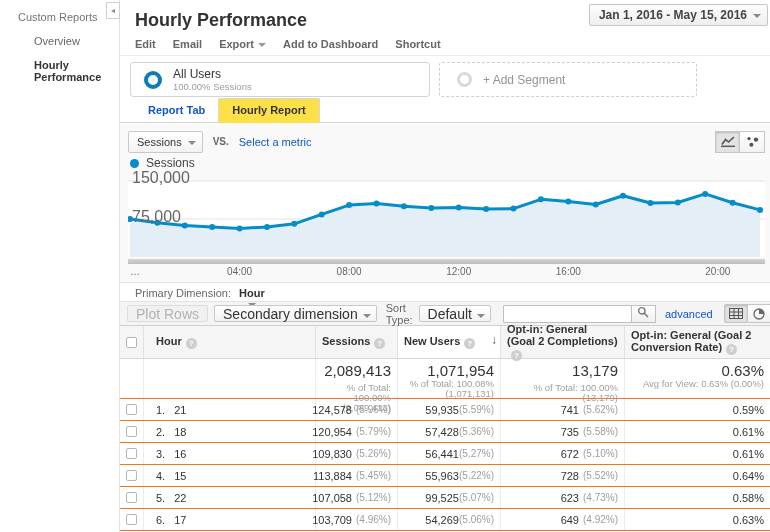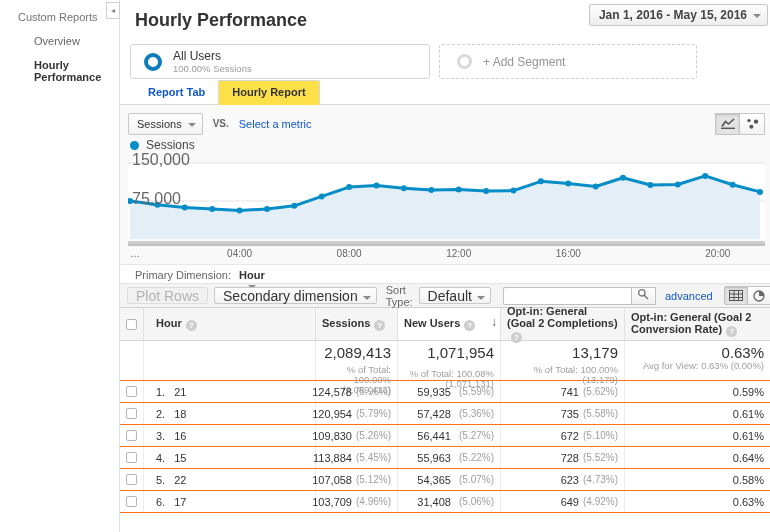--- a/index.html
+++ b/index.html
@@ -131,21 +131,21 @@
   .sort-arrow { position:absolute; right:3px; top:50%; margin-top:-8px; font-weight:normal;
     color:#555; font-size:12px; }
   .cb { width:11px; height:11px; border:1px solid #b5b5b5; border-radius:2px; background:#fff;
     display:inline-block; cursor:pointer; }
 
   .trow { display:flex; height:22px; border-bottom:1px solid #f97316; }
   .td { display:flex; align-items:center; padding:0 6px; border-left:1px solid #ededed; height:100%; }
   .td-check { width:23px; border-left:none; justify-content:center; padding:0; }
   .td-hour { width:172px; padding-left:12px; gap:9px; }
   .td-sess { width:82px; justify-content:flex-end; gap:4px; }
-  .td-nu { width:103px; justify-content:flex-end; gap:8px; }
+  .td-nu { width:103px; justify-content:flex-end; gap:0; }
   .td-compl { width:124px; justify-content:flex-end; gap:4px; }
   .td-rate { width:146px; justify-content:flex-end; }
   .val { color:#333; }
   .td-nu .val { font-weight:normal; }
   .pct { font-size:10px; color:#9e9e9e; }
 
   .trow.summary { height:40px; }
   .summary .td { flex-direction:column; align-items:flex-end; justify-content:flex-start;
     padding-top:3px; }
   .summary .td-check, .summary .td-hour { align-items:flex-start; }
@@ -171,20 +171,27 @@
   <div class="main">
 
     <div class="main-header">
       <h1>Hourly Performance</h1>
       <div class="date-picker">
         <span>Jan 1, 2016 - May 15, 2016</span>
         <span class="caret"></span>
       </div>
     </div>
 
+    <div class="action-bar" id="action-bar">
+        <span class="action">Edit</span>
+        <span class="action">Email</span>
+        <span class="action">Export<span class="caret"></span></span>
+        <span class="action">Add to Dashboard</span>
+        <span class="action">Shortcut</span>
+      </div>
 
     <div class="segment-bar">
       <div class="segment-card">
         <span class="seg-circle"></span>
         <div>
           <div class="seg-name">All Users</div>
           <div class="seg-detail">100.00% Sessions</div>
         </div>
       </div>
       <div class="segment-add">
@@ -483,21 +490,21 @@
             </div>
             <div class="td td-hour">
               <span class="rank">5.</span>
               <span class="val">22</span>
             </div>
             <div class="td td-sess">
               <span class="val">107,058</span>
               <span class="pct">(5.12%)</span>
             </div>
             <div class="td td-nu">
-              <span class="val">54,365</span>
+              <span class="val">99,525</span>
               <span class="pct">(5.07%)</span>
             </div>
             <div class="td td-compl">
               <span class="val">623</span>
               <span class="pct">(4.73%)</span>
             </div>
             <div class="td td-rate">
               <span class="val">0.58%</span>
             </div>
           </div>
@@ -507,21 +514,21 @@
             </div>
             <div class="td td-hour">
               <span class="rank">6.</span>
               <span class="val">17</span>
             </div>
             <div class="td td-sess">
               <span class="val">103,709</span>
               <span class="pct">(4.96%)</span>
             </div>
             <div class="td td-nu">
-              <span class="val">31,408</span>
+              <span class="val">54,269</span>
               <span class="pct">(5.06%)</span>
             </div>
             <div class="td td-compl">
               <span class="val">649</span>
               <span class="pct">(4.92%)</span>
             </div>
             <div class="td td-rate">
               <span class="val">0.63%</span>
             </div>
           </div>

